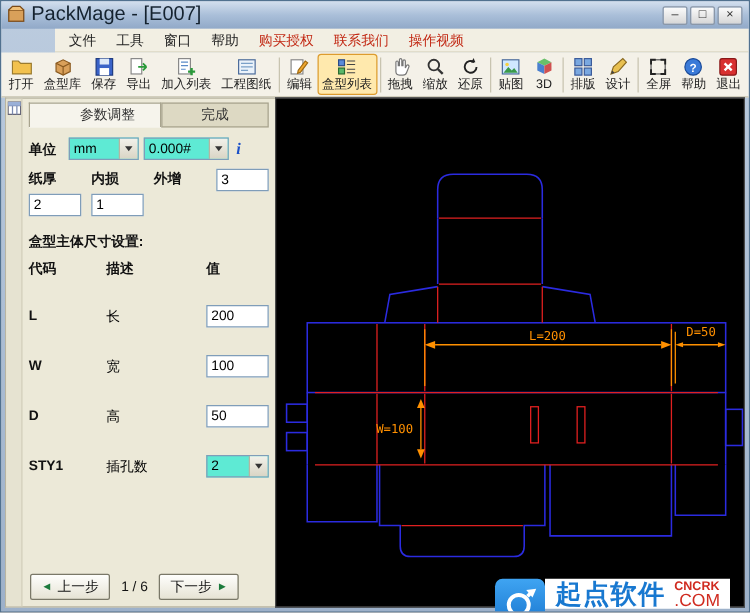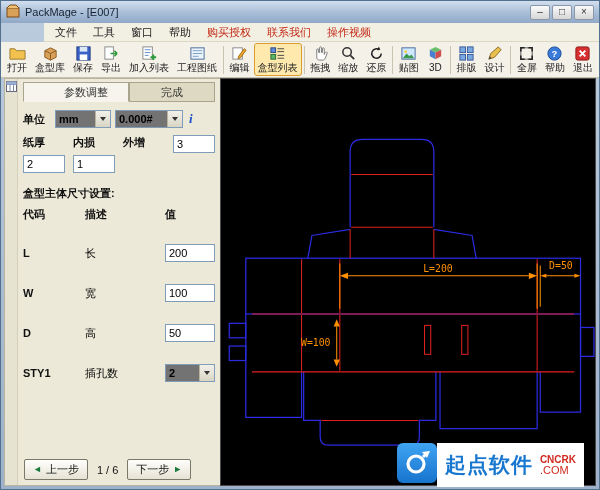--- a/index.html
+++ b/index.html
@@ -1,21 +1,21 @@
 <!DOCTYPE html>
 <html><head>
 <meta charset="utf-8">
 <style>
   * { margin:0; padding:0; box-sizing:border-box; }
   html,body { width:600px; height:490px; font-family:"Liberation Sans",sans-serif; font-size:11px; background:#fff; }
   .window { position:relative; width:600px; height:490px; border:1px solid #51718f; background:linear-gradient(180deg,#bcccdf,#9db1ca); display:flex; flex-direction:column; overflow:hidden; }
 
   
   .titlebar { height:22px; display:flex; align-items:center; gap:5px; padding:0 5px; background:linear-gradient(#d3dfee,#aabfd9 50%,#91a9c8); }
-  .titlebar .title { flex:1; font-size:11px; color:#14222f; }
+  .titlebar .title { flex:1; font-size:16px; color:#14222f; }
   .win-controls { display:flex; gap:2px; }
   .win-btn { width:20px; height:15px; display:flex; align-items:center; justify-content:center; font-size:10px; color:#333; background:linear-gradient(#fbfbfb,#d6d6d6); border:1px solid #8a97a8; border-radius:2px; line-height:1; }
 
   
   .menubar { height:19px; background:#f2efe3; border-bottom:1px solid #dcd8c4; display:flex; align-items:center; padding-left:3px;margin-left:43px; }
   .menu-item { padding:2px 8px; color:#222; cursor:default; }
   .menu-item.accent { color:#c22813; }
 
   
   .toolbar { height:36px; background:#f4f1e8; border-bottom:1px solid #c6c2ae; display:flex; align-items:center; padding:1px 2px; }
@@ -34,21 +34,21 @@
   .gutter { width:13px; background:#e6e3d1; border-right:1px solid #d4d0bc; padding:2px 1px; }
   .gutter svg { width:11px; height:11px; display:block; }
   .panel { flex:1; display:flex; flex-direction:column; padding:3px 5px 2px 5px; min-width:0; }
 
   .tabs { display:flex; height:20px; margin-bottom:5px; }
   .tab { flex:1; text-align:center; line-height:18px; background:#ddd9c3; border:1px solid #a8a48e; color:#333; }
   .tab.active { background:#f6f4ec; border-bottom-color:#f6f4ec;padding-left:20px; }
 
   .frow { display:flex; align-items:center; gap:4px; margin:3px 0; }
   .fl { font-weight:bold; color:#111; white-space:nowrap; }
-  .combo { display:flex; align-items:center; border:1px solid #7f9db9; background:#737373; height:18px; padding-left:3px; min-width:0;font-weight:bold; }
+  .combo { display:flex; align-items:center; border:1px solid #7f9db9; background:#5eead4; height:18px; padding-left:3px; min-width:0; }
   .combo .val { flex:1; overflow:hidden; white-space:nowrap; }
   .combo .arrow { width:15px; align-self:stretch; background:linear-gradient(#f2f1ea,#d9d5c5); border-left:1px solid #b8b4a0; display:flex; align-items:center; justify-content:center; }
   .tri { width:0; height:0; border-left:3px solid transparent; border-right:3px solid transparent; border-top:4px solid #333; }
   .tinput { border:1px solid #7f9db9; background:#fff; height:18px; padding:2px 3px; }
   .info-i { font-family:"Liberation Serif",serif; font-style:italic; font-weight:bold; color:#1a50c8; font-size:13px; padding:0 2px; }
   .more-btn { width:18px; height:16px; font-size:9px; line-height:12px; text-align:center; background:linear-gradient(#fdfdfb,#e6e3d4); border:1px solid #8a887a; border-radius:2px; }
 
   .tri3 { display:grid; grid-template-columns:1fr 1fr 1fr 1fr; column-gap:8px; row-gap:2px; margin:4px 0; }
   .section-title { font-weight:bold; color:#111; margin:9px 0 3px 0; }
 
@@ -60,28 +60,28 @@
   .nav { display:flex; align-items:center; gap:9px; padding:3px 1px; }
   .xpbtn { display:flex; align-items:center; gap:4px; border:1px solid #7a7868; background:linear-gradient(#fefefc,#e6e3d4); padding:2px 8px; border-radius:2px; color:#111; }
   .nav-arrow { color:#1c7a3c; font-size:9px; line-height:1; }
   .page-ind { color:#111; }
 
   
   .canvas { flex:1; background:#000; position:relative; border:1px solid #4a4a4a; min-width:0; }
   .dieline { position:absolute; inset:0; width:100%; height:100%; }
 
   
-  .watermark { position:absolute; right:15px; bottom:2px; display:flex; height:44px; z-index:5; }
+  .watermark { position:absolute; right:15px; bottom:2px; display:flex; height:24px; z-index:5; }
   .wm-logo { width:40px; height:40px; border-radius:6px; background:linear-gradient(#3fa4f2,#1774cd); display:flex; align-items:center; justify-content:center; }
   .wm-logo svg { width:32px; height:32px; }
   .wm-body { background:#fff; display:flex; align-items:center; padding:0 8px; gap:7px; }
   .wm-name { font-size:21px; font-weight:bold; color:#1878d0; letter-spacing:1px; white-space:nowrap; }
   .wm-domain { display:flex; flex-direction:column; line-height:10px; }
   .wm-domain .d1 { color:#d02b20; font-weight:bold; font-size:10px; }
-  .wm-domain .d2 { color:#d02b20; font-size:11px; }
+  .wm-domain .d2 { color:#d02b20; font-size:14px; }
 </style>
 </head>
 <body>
 
 <div class="window">
 
   <div class="titlebar">
     <span class="app-icon">
       <svg width="14" height="14" viewBox="0 0 14 14">
           <rect x="1" y="4" width="12" height="9" fill="#d9a05a" stroke="#7a4a18"></rect>

